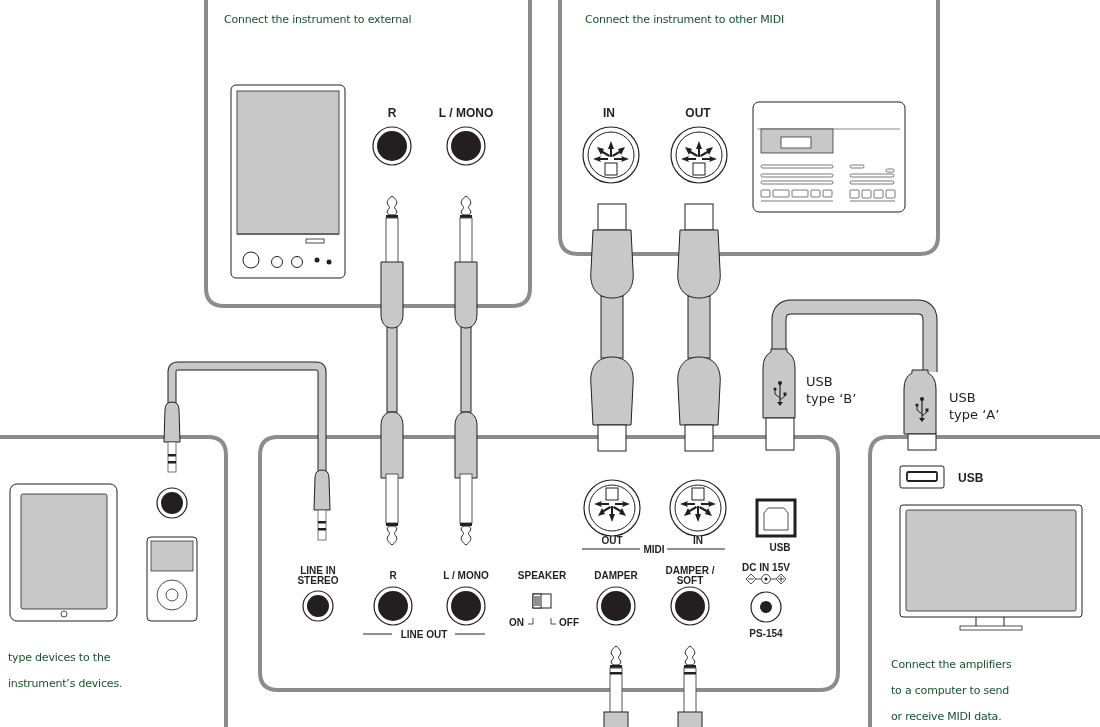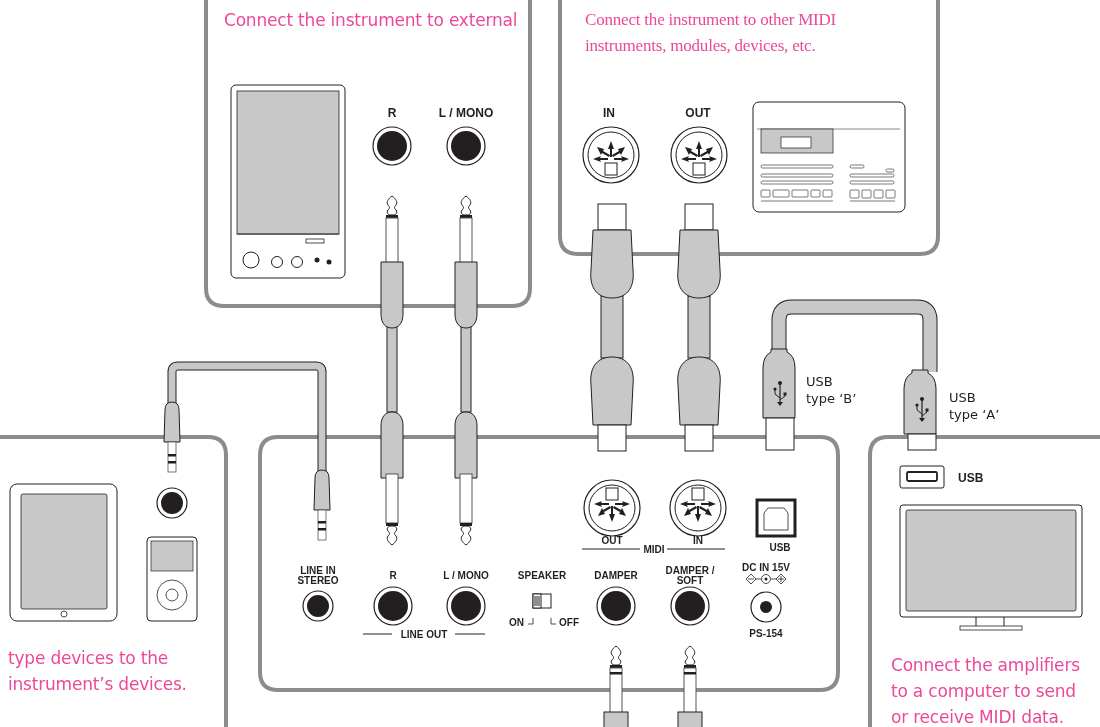--- a/index.html
+++ b/index.html
@@ -1,18 +1,18 @@
 <!DOCTYPE html>
 <html><head>
 <meta charset="utf-8">
 <style>
   html, body { margin: 0; padding: 0; background: #ffffff; }
   body { width: 1100px; height: 727px; position: relative; overflow: hidden; font-family: "DejaVu Sans", sans-serif; }
   #stage { position: absolute; left: 0; top: 0; width: 1100px; height: 727px; }
-  .caption { position: absolute; font-family: "DejaVu Sans", sans-serif; font-size: 17px; line-height: 26px; color: #ec4899; letter-spacing: -0.2px; }
+  .caption { position: absolute; font-family: "DejaVu Sans", sans-serif; font-size: 11px; line-height: 26px; color: #14532d; letter-spacing: -0.2px; }
   .lbl { font-family: "Liberation Sans", sans-serif; font-weight: bold; fill: #231f20; }
   .usbl { font-family: "DejaVu Sans", sans-serif; fill: #231f20; }
 </style>
 </head>
 <body>
 
 <div id="stage">
 <svg width="1100" height="727" viewBox="0 0 1100 727" xmlns="http://www.w3.org/2000/svg">
   <defs>
 
@@ -275,23 +275,22 @@
     <rect x="906" y="510" width="170" height="101" rx="2" fill="#c8c8c8" stroke="#231f20" stroke-width="0.8"></rect>
     <path d="M976,617 v9 M1004,617 v9" stroke="#231f20" stroke-width="1"></path>
     <rect x="960" y="626" width="62" height="4" fill="#fff" stroke="#231f20" stroke-width="0.8"></rect>
   </g>
 </svg>
 
 
 <div class="caption" style="left:224px; top:7px;">
   <div>Connect the instrument to external</div>
 </div>
-<div class="caption" style="left:585px; top:7px;font-family:Liberation Serif, serif;">
+<div class="caption" style="left:585px; top:7px;">
   <div>Connect the instrument to other MIDI</div>
-  <div>instruments, modules, devices, etc.</div>
 </div>
 <div class="caption" style="left:8px; top:645px;">
   <div>type devices to the</div>
   <div>instrument’s devices.</div>
 </div>
 <div class="caption" style="left:891px; top:652px;">
   <div>Connect the amplifiers</div>
   <div>to a computer to send</div>
   <div>or receive MIDI data.</div>
 </div>

